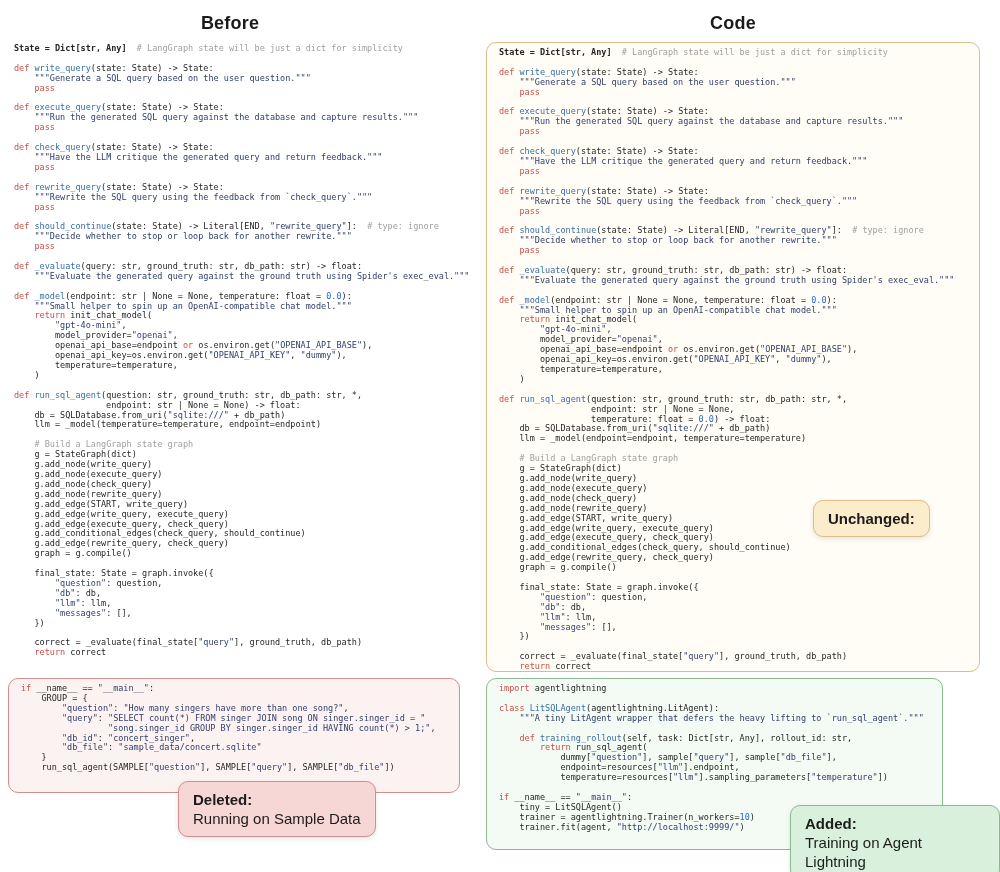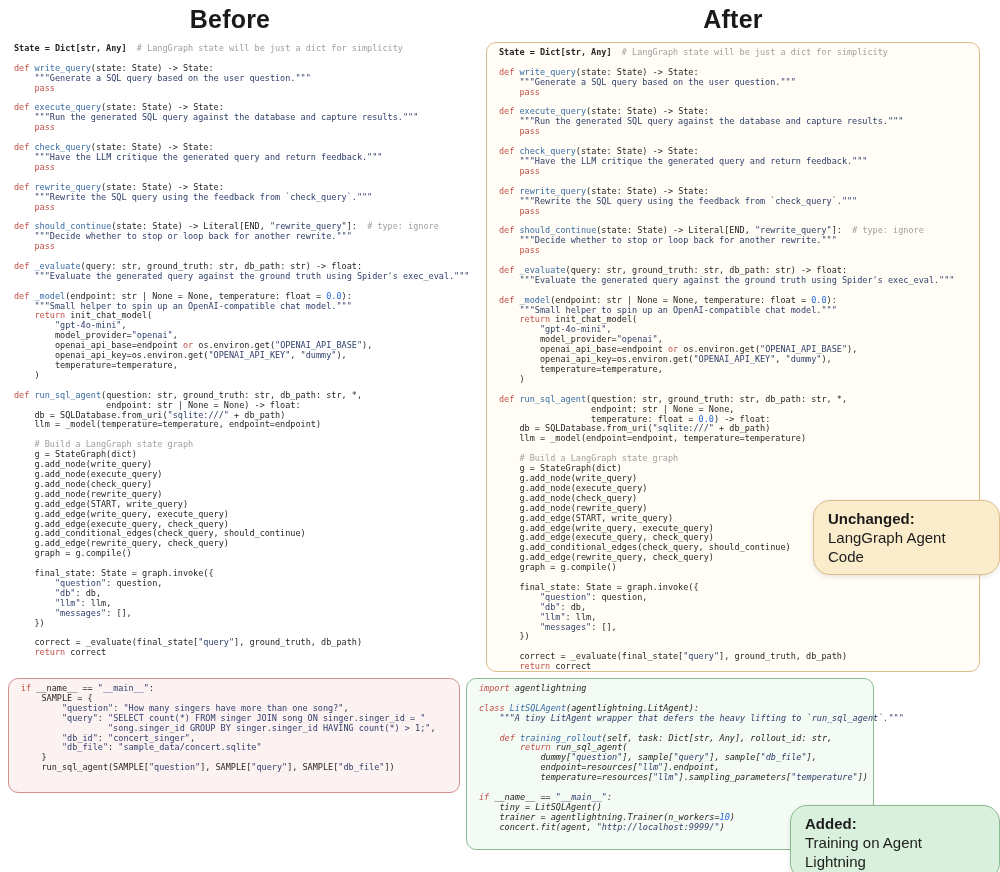--- a/index.html
+++ b/index.html
@@ -1,18 +1,18 @@
 <!DOCTYPE html>
 <html style="--c-plain: #262626; --c-kw: #c35149; --c-fn: #3a6ea5; --c-str: #31406b; --c-com: #a0a0a0; --c-num: #2569d8; --bg-pink: #fdf2f2; --bd-pink: #d18f8f; --bg-orange: #fffdf5; --bd-orange: #dcbd8c; --bg-green: #f4faf4; --bd-green: #8cba90; --lb-pink: #f7d6d6; --lb-orange: #fbeccb; --lb-green: #d9f1dc;"><head>
 <meta charset="utf-8">
 <style>
   html,body{margin:0;padding:0;background:#ffffff;}
   .page{position:relative;width:1000px;height:872px;background:#ffffff;overflow:hidden;
         font-family:"Liberation Sans", sans-serif;}
-  .title{position:absolute;top:5px;margin:0;font-size:25px;font-weight:600;color:#1a1a1a;
+  .title{position:absolute;top:13px;margin:0;font-size:18px;font-weight:600;color:#1a1a1a;
          text-align:center;letter-spacing:0.2px;}
   .title-before{left:0;width:460px;}
   .title-after{left:486px;width:494px;}
 
   .code{font-family:"DejaVu Sans Mono", monospace;font-size:8.5px;line-height:9.92px;
         font-variant-ligatures:none;}
   .code .line{white-space:pre;height:9.92px;}
   .t-p{color:var(--c-plain);}
   .t-b{color:var(--c-plain);font-weight:bold;}
   .t-k{color:var(--c-kw);}
@@ -20,39 +20,39 @@
   .t-s{color:var(--c-str);}
   .t-c{color:var(--c-com);margin-top:24px;}
   .t-n{color:var(--c-num);}
 
   .main-code-before{position:absolute;left:14px;top:44px;width:452px;}
   .box{position:absolute;border-radius:10px;box-sizing:border-box;}
   .box-pink{left:8px;top:678px;width:452px;height:115px;
             background:var(--bg-pink);border:1.5px solid var(--bd-pink);}
   .box-orange{left:486px;top:42px;width:494px;height:630px;
             background:var(--bg-orange);border:1.5px solid var(--bd-orange);}
-  .box-green{left:466px;top:678px;width:408px;height:172px;
-            background:var(--bg-green);border:1.5px solid var(--bd-green);font-style:italic;}
+  .box-green{left:486px;top:678px;width:457px;height:172px;
+            background:var(--bg-green);border:1.5px solid var(--bd-green);}
   .box .code{position:absolute;left:12px;top:5px;right:4px;}
 
-  .callout{position:absolute;border-radius:17px;padding:8px 14px;z-index:5;
+  .callout{position:absolute;border-radius:10px;padding:8px 14px;z-index:5;
            font-size:15px;line-height:19px;color:#1c1c1c;box-sizing:border-box;
            box-shadow:0 2px 5px rgba(0,0,0,0.10);}
   .callout-title{font-weight:700;}
   .callout-deleted{left:178px;top:781px;background:var(--lb-pink);border:1.5px solid var(--bd-pink);}
   .callout-unchanged{left:813px;top:500px;background:var(--lb-orange);border:1.5px solid var(--bd-orange);}
   .callout-added{left:790px;top:805px;background:var(--lb-green);border:1.5px solid var(--bd-green);}
 </style>
 </head>
 <body>
 
 <div class="page">
 
   <h1 class="title title-before">Before</h1>
-  <h1 class="title title-after">After</h1>
+  <h1 class="title title-after">Code</h1>
 
   <div class="code main-code-before">
       <div class="line"><span class="t-b">State = Dict[str, Any]  </span><span class="t-c"># LangGraph state will be just a dict for simplicity</span></div>
       <div class="line"> </div>
       <div class="line"><span class="t-k">def</span><span class="t-p"> </span><span class="t-f">write_query</span><span class="t-p">(state: State) -&gt; State:</span></div>
       <div class="line"><span class="t-p">    </span><span class="t-s">"""Generate a SQL query based on the user question."""</span></div>
       <div class="line"><span class="t-p">    </span><span class="t-k">pass</span></div>
       <div class="line"> </div>
       <div class="line"><span class="t-k">def</span><span class="t-p"> </span><span class="t-f">execute_query</span><span class="t-p">(state: State) -&gt; State:</span></div>
       <div class="line"><span class="t-p">    </span><span class="t-s">"""Run the generated SQL query against the database and capture results."""</span></div>
@@ -108,31 +108,35 @@
       <div class="line"><span class="t-p">        </span><span class="t-s">"messages"</span><span class="t-p">: [],</span></div>
       <div class="line"><span class="t-p">    })</span></div>
       <div class="line"> </div>
       <div class="line"><span class="t-p">    correct = _evaluate(final_state[</span><span class="t-s">"query"</span><span class="t-p">], ground_truth, db_path)</span></div>
       <div class="line"><span class="t-p">    </span><span class="t-k">return</span><span class="t-p"> correct</span></div>
     </div>
 
   <div class="box box-pink">
     <div class="code">
         <div class="line"><span class="t-k">if</span><span class="t-p"> __name__ == </span><span class="t-s">"__main__"</span><span class="t-p">:</span></div>
-        <div class="line"><span class="t-p">    SAMPLE = {</span></div>
+        <div class="line"><span class="t-p">    GROUP = {</span></div>
         <div class="line"><span class="t-p">        </span><span class="t-s">"question"</span><span class="t-p">: </span><span class="t-s">"How many singers have more than one song?"</span><span class="t-p">,</span></div>
         <div class="line"><span class="t-p">        </span><span class="t-s">"query"</span><span class="t-p">: </span><span class="t-s">"SELECT count(*) FROM singer JOIN song ON singer.singer_id = "</span></div>
         <div class="line"><span class="t-p">                 </span><span class="t-s">"song.singer_id GROUP BY singer.singer_id HAVING count(*) &gt; 1;"</span><span class="t-p">,</span></div>
         <div class="line"><span class="t-p">        </span><span class="t-s">"db_id"</span><span class="t-p">: </span><span class="t-s">"concert_singer"</span><span class="t-p">,</span></div>
         <div class="line"><span class="t-p">        </span><span class="t-s">"db_file"</span><span class="t-p">: </span><span class="t-s">"sample_data/concert.sqlite"</span></div>
         <div class="line"><span class="t-p">    }</span></div>
         <div class="line"><span class="t-p">    run_sql_agent(SAMPLE[</span><span class="t-s">"question"</span><span class="t-p">], SAMPLE[</span><span class="t-s">"query"</span><span class="t-p">], SAMPLE[</span><span class="t-s">"db_file"</span><span class="t-p">])</span></div>
       </div>
   </div>
 
+  <div class="callout callout-deleted">
+    <div class="callout-title">Deleted:</div>
+    <div class="callout-sub">Running on Sample Data</div>
+  </div>
 
   <div class="box box-orange">
     <div class="code">
         <div class="line"><span class="t-b">State = Dict[str, Any]  </span><span class="t-c"># LangGraph state will be just a dict for simplicity</span></div>
         <div class="line"> </div>
         <div class="line"><span class="t-k">def</span><span class="t-p"> </span><span class="t-f">write_query</span><span class="t-p">(state: State) -&gt; State:</span></div>
         <div class="line"><span class="t-p">    </span><span class="t-s">"""Generate a SQL query based on the user question."""</span></div>
         <div class="line"><span class="t-p">    </span><span class="t-k">pass</span></div>
         <div class="line"> </div>
         <div class="line"><span class="t-k">def</span><span class="t-p"> </span><span class="t-f">execute_query</span><span class="t-p">(state: State) -&gt; State:</span></div>
@@ -204,27 +208,26 @@
         <div class="line"> </div>
         <div class="line"><span class="t-p">    </span><span class="t-k">def</span><span class="t-p"> </span><span class="t-f">training_rollout</span><span class="t-p">(self, task: Dict[str, Any], rollout_id: str,</span></div>
         <div class="line"><span class="t-p">        </span><span class="t-k">return</span><span class="t-p"> run_sql_agent(</span></div>
         <div class="line"><span class="t-p">            dummy[</span><span class="t-s">"question"</span><span class="t-p">], sample[</span><span class="t-s">"query"</span><span class="t-p">], sample[</span><span class="t-s">"db_file"</span><span class="t-p">],</span></div>
         <div class="line"><span class="t-p">            endpoint=resources[</span><span class="t-s">"llm"</span><span class="t-p">].endpoint,</span></div>
         <div class="line"><span class="t-p">            temperature=resources[</span><span class="t-s">"llm"</span><span class="t-p">].sampling_parameters[</span><span class="t-s">"temperature"</span><span class="t-p">])</span></div>
         <div class="line"> </div>
         <div class="line"><span class="t-k">if</span><span class="t-p"> __name__ == </span><span class="t-s">"__main__"</span><span class="t-p">:</span></div>
         <div class="line"><span class="t-p">    tiny = LitSQLAgent()</span></div>
         <div class="line"><span class="t-p">    trainer = agentlightning.Trainer(n_workers=</span><span class="t-n">10</span><span class="t-p">)</span></div>
-        <div class="line"><span class="t-p">    concert.fit(agent, </span><span class="t-s">"http://localhost:9999/"</span><span class="t-p">)</span></div>
+        <div class="line"><span class="t-p">    trainer.fit(agent, </span><span class="t-s">"http://localhost:9999/"</span><span class="t-p">)</span></div>
       </div>
   </div>
 
   <div class="callout callout-unchanged">
     <div class="callout-title">Unchanged:</div>
-    <div class="callout-sub">LangGraph Agent Code</div>
   </div>
 
   <div class="callout callout-added">
     <div class="callout-title">Added:</div>
     <div class="callout-sub">Training on Agent Lightning</div>
   </div>
 
 </div>
 
 </body></html>

